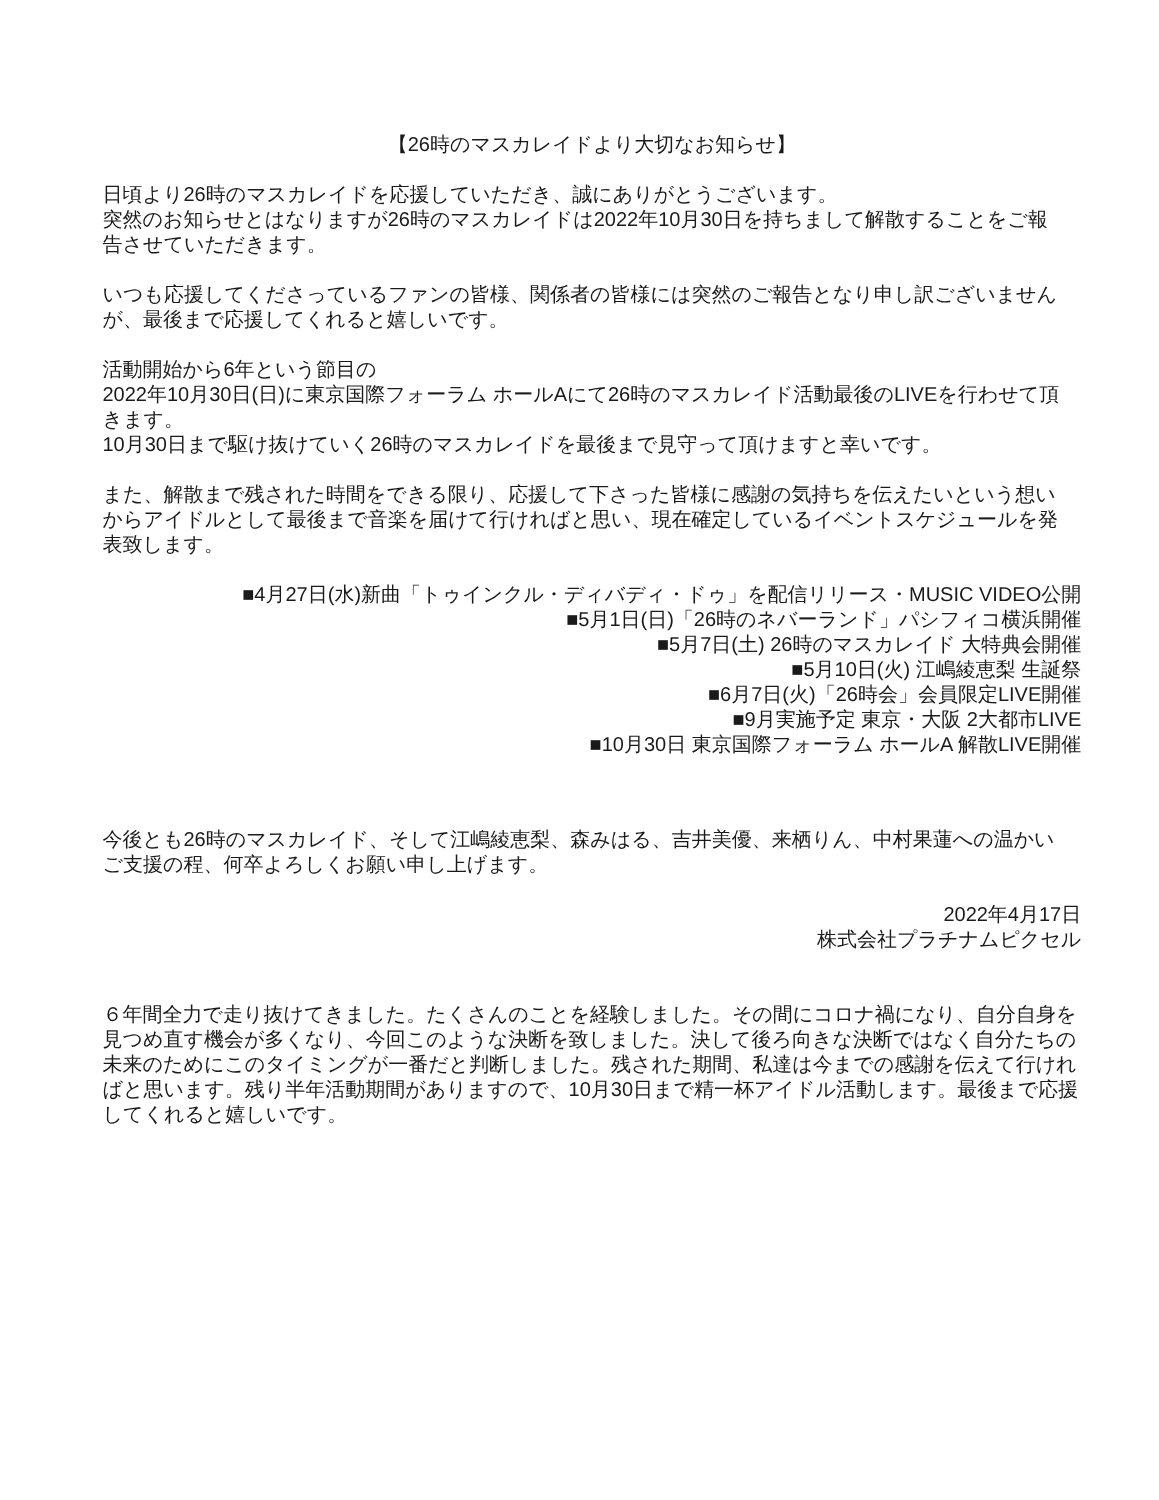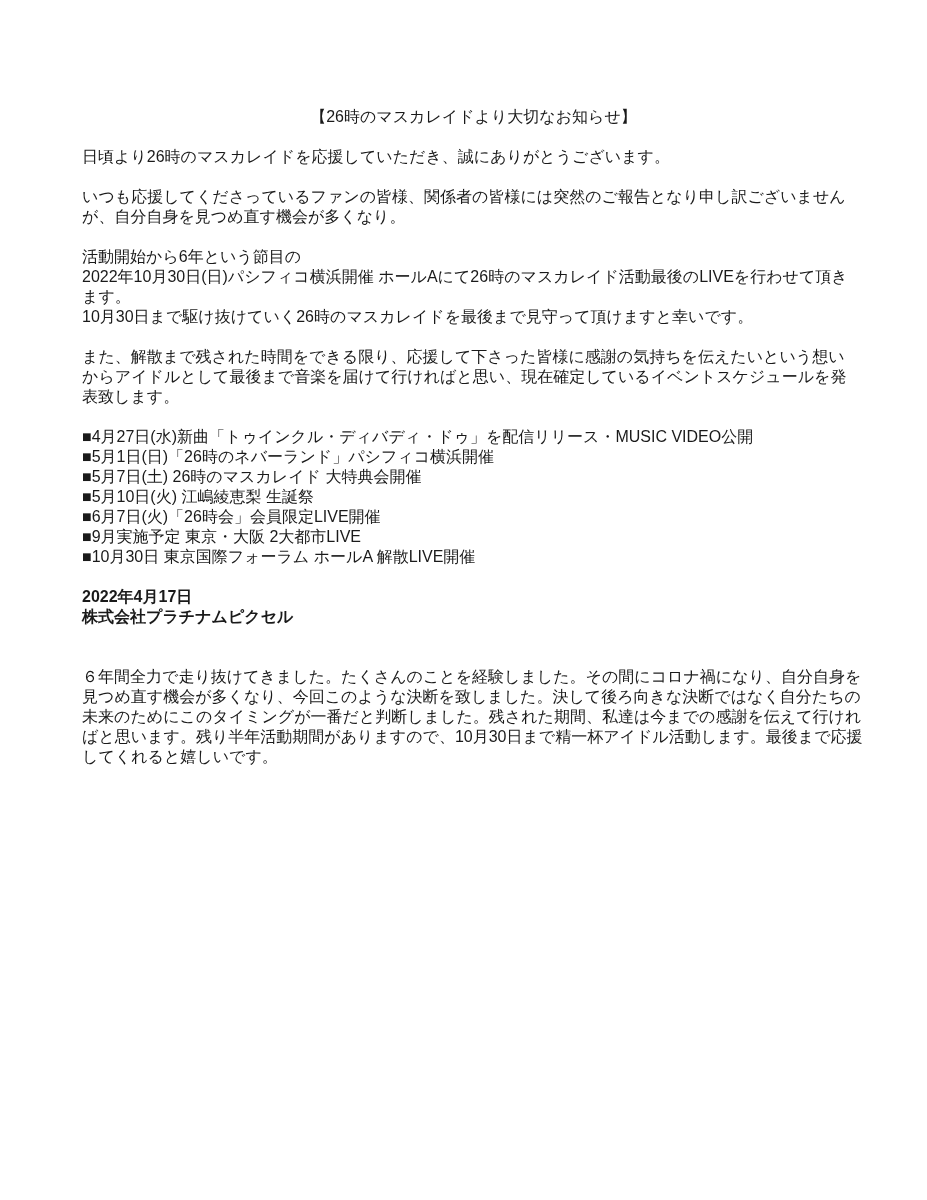--- a/index.html
+++ b/index.html
@@ -37,65 +37,67 @@
   .para {
     margin: 0 11px 20px 0;
   }
   .para.last {
     margin: 0;
   }
   .line {
     display: block;
   }
   .schedule {
-    margin: 0 0 20px 0; 
+    margin: 0 0 56px 0; 
+    text-align: right;
   }
   .sig-block {
-    text-align: left;
+    text-align: right;
     margin: 0 0 40px 0; 
-    font-weight: bold;
   }
   .comment-signature {
     padding-left: 210px;
     margin: 0;
   }
 </style>
 </head>
 <body>
 
 <div class="page">
   <div class="doc">
 
     <div class="title">【26時のマスカレイドより大切なお知らせ】</div>
 
     <div class="para">
       <span class="line">日頃より26時のマスカレイドを応援していただき、誠にありがとうございます。</span>
+      <span class="line">突然のお知らせとはなりますが26時のマスカレイドは2022年10月30日を持ちまして解散することをご報告させていただきます。</span>
     </div>
 
 
-    <div class="para">いつも応援してくださっているファンの皆様、関係者の皆様には突然のご報告となり申し訳ございませんが、自分自身を見つめ直す機会が多くなり。</div>
+    <div class="para">いつも応援してくださっているファンの皆様、関係者の皆様には突然のご報告となり申し訳ございませんが、最後まで応援してくれると嬉しいです。</div>
 
     <div class="para">
       <span class="line">活動開始から6年という節目の</span>
-      <span class="line">2022年10月30日(日)パシフィコ横浜開催 ホールAにて26時のマスカレイド活動最後のLIVEを行わせて頂きます。</span>
+      <span class="line">2022年10月30日(日)に東京国際フォーラム ホールAにて26時のマスカレイド活動最後のLIVEを行わせて頂きます。</span>
       <span class="line">10月30日まで駆け抜けていく26時のマスカレイドを最後まで見守って頂けますと幸いです。</span>
     </div>
 
     <div class="para">また、解散まで残された時間をできる限り、応援して下さった皆様に感謝の気持ちを伝えたいという想いからアイドルとして最後まで音楽を届けて行ければと思い、現在確定しているイベントスケジュールを発表致します。</div>
 
     <div class="schedule">
       <span class="line">■4月27日(水)新曲「トゥインクル・ディバディ・ドゥ」を配信リリース・MUSIC VIDEO公開</span>
       <span class="line">■5月1日(日)「26時のネバーランド」パシフィコ横浜開催</span>
       <span class="line">■5月7日(土) 26時のマスカレイド 大特典会開催</span>
       <span class="line">■5月10日(火) 江嶋綾恵梨 生誕祭</span>
       <span class="line">■6月7日(火)「26時会」会員限定LIVE開催</span>
       <span class="line">■9月実施予定 東京・大阪 2大都市LIVE</span>
       <span class="line">■10月30日 東京国際フォーラム ホールA 解散LIVE開催</span>
     </div>
 
+    <div class="para">今後とも26時のマスカレイド、そして江嶋綾恵梨、森みはる、吉井美優、来栖りん、中村果蓮への温かいご支援の程、何卒よろしくお願い申し上げます。</div>
 
     <div class="sig-block">
       <span class="line">2022年4月17日</span>
       <span class="line">株式会社プラチナムピクセル</span>
     </div>
 
 
     <div class="para last">６年間全力で走り抜けてきました。たくさんのことを経験しました。その間にコロナ禍になり、自分自身を見つめ直す機会が多くなり、今回このような決断を致しました。決して後ろ向きな決断ではなく自分たちの未来のためにこのタイミングが一番だと判断しました。残された期間、私達は今までの感謝を伝えて行ければと思います。残り半年活動期間がありますので、10月30日まで精一杯アイドル活動します。最後まで応援してくれると嬉しいです。</div>
 
 

